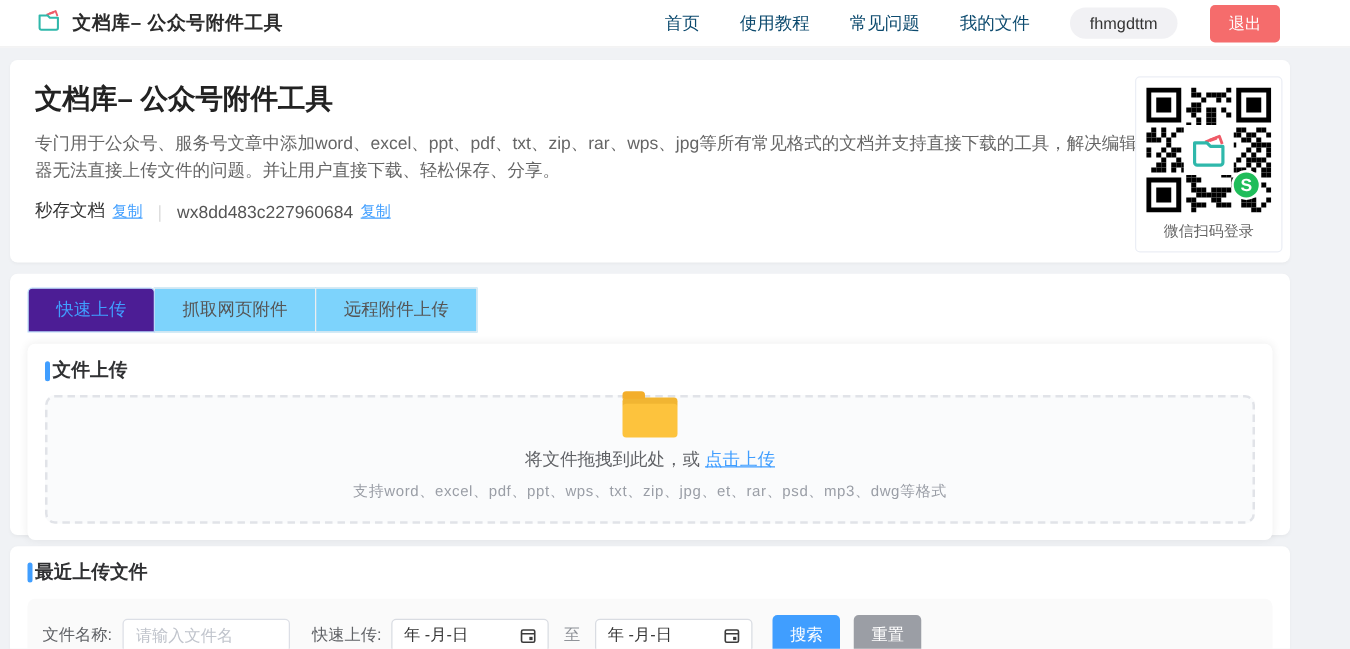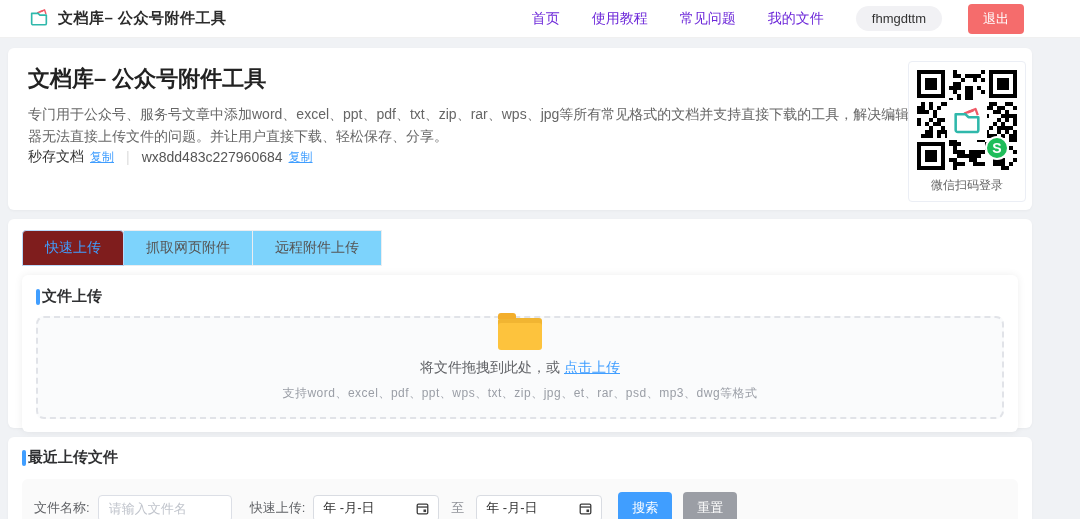--- a/index.html
+++ b/index.html
@@ -10,39 +10,39 @@
     color: #333;
   }
   
   .topbar {
     height: 38px; background: #fff; display: flex; align-items: center;
     padding: 0 56px 0 28px; border-bottom: 1px solid #f0f0f0;
   }
   .brand { display: flex; align-items: center; gap: 8px; }
   .brand-title { font-size: 15px; font-weight: 700; color: #2b2b2b; letter-spacing: .5px; }
   .nav { margin-left: auto; display: flex; align-items: center; gap: 32px; }
-  .nav a { font-size: 14px; color: #6d28d9; text-decoration: none; cursor: pointer; font-family: Liberation Mono, monospace; }
+  .nav a { font-size: 14px; color: #0c4a6e; text-decoration: none; cursor: pointer; font-family: Liberation Mono, monospace; }
   .user-pill {
     background: #f1f1f4; border-radius: 14px; padding: 5px 16px;
     font-size: 13px; color: #333; cursor: pointer;
   }
   .logout-btn {
     background: #f56c6c; color: #fff; border: none; border-radius: 4px;
     padding: 6px 15px; font-size: 13px; cursor: pointer; margin-left: -6px;
   }
   
   .container { width: 1024px; margin: 10px 0 0 8px; }
   .card {
     background: #fff; border-radius: 6px; margin-bottom: 9px;
     box-shadow: 0 1px 3px rgba(0,0,0,.04);
   }
   
   .intro-card { position: relative; height: 162px; padding: 16px 20px; }
   .intro-title { font-size: 22px; font-weight: 700; color: #222; margin-bottom: 10px; }
-  .intro-desc { font-size: 14px; color: #666; line-height: 1.55; width: 885px; margin-bottom: 1px; }
+  .intro-desc { font-size: 14px; color: #666; line-height: 1.55; width: 885px; margin-bottom: 13px; }
   .quick-row { font-size: 14px; color: #333; display: flex; align-items: center; }
   .copy-link { font-size: 12px; color: #409eff; text-decoration: underline; margin-left: 6px; cursor: pointer; }
   .quick-divider { color: #ddd; margin: 0 12px; }
   .wx-id { color: #555; text-align: center; }
   .qr-box {
     position: absolute; top: 13px; right: 6px; width: 118px;
     border: 1px solid #ebeef5; border-radius: 4px; background: #fff;
     padding: 8px 8px 7px; text-align: center;
   }
   .qr-wrap { position: relative; width: 100px; height: 100px; margin: 0 auto; }
@@ -59,21 +59,21 @@
   .qr-caption { font-size: 12px; color: #666; margin-top: 7px; }
   
   .tabs-card { height: 209px; padding: 11px 14px 14px; }
   .tabs { display: flex; }
   .tab {
     padding: 8px 22px; font-size: 14px; color: #555; background: #7dd3fc;
     border: 1px solid #ebedf0; margin-left: -1px; cursor: pointer; white-space: nowrap;
   }
   .tab:first-child { margin-left: 0; }
   .tab.active {
-    background: #7f1d1d; color: #409eff; border: 1px solid #b9d9f9;
+    background: #4c1d95; color: #409eff; border: 1px solid #b9d9f9;
     border-radius: 4px 4px 0 0; position: relative; z-index: 2;
   }
   .upload-panel {
     margin-top: 9px; background: #fff; border-radius: 6px;
     box-shadow: 0 0 8px rgba(0,0,0,.07); padding: 12px 14px 13px;
   }
   .section-title { display: flex; align-items: center; gap: 2px; }
   .section-bar { width: 4px; height: 16px; background: #409eff; border-radius: 2px; }
   .section-text { font-size: 15px; font-weight: 700; color: #303133; }
   .dropzone {

